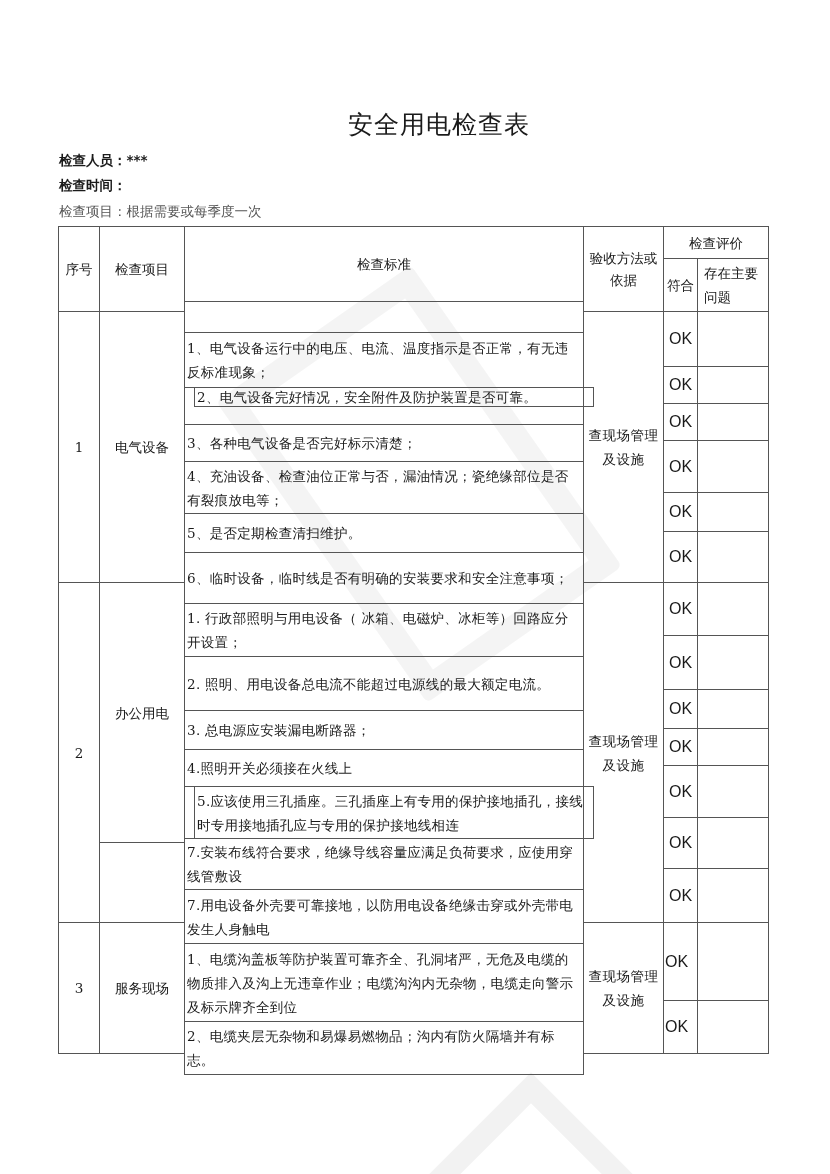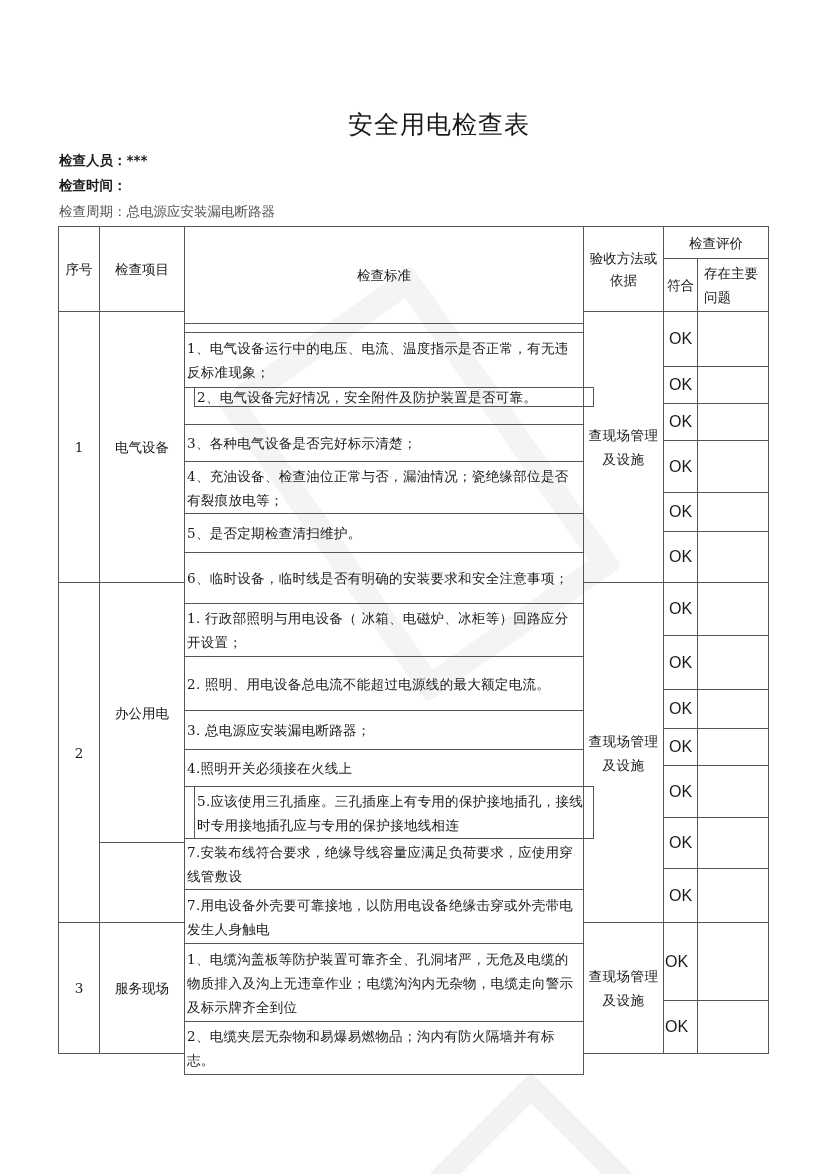--- a/index.html
+++ b/index.html
@@ -27,27 +27,27 @@
 </style>
 </head>
 <body>
 
 <div class="watermark wm1"></div>
 <div class="watermark wm2"></div>
 
 <div class="title">安全用电检查表</div>
 <div class="meta bold" style="top:152px;">检查人员：***</div>
 <div class="meta bold" style="top:177px;">检查时间：</div>
-<div class="meta light" style="top:203px;">检查周期：总电源应安装漏电断路器</div>
+<div class="meta light" style="top:203px;">检查项目：根据需要或每季度一次</div>
 
 <div class="tbl" id="tbl">
 
   <div class="cell center hdr" style="left:0;top:0;width:42px;height:86px;">序号</div>
   <div class="cell center hdr" style="left:41px;top:0;width:86px;height:86px;">检查项目</div>
-  <div class="cell center hdr" style="left:126px;top:0;width:400px;height:98px;">检查标准</div>
+  <div class="cell center hdr" style="left:126px;top:0;width:400px;height:76px;">检查标准</div>
   <div class="cell center hdr" style="left:525px;top:0;width:81px;height:86px;line-height:22px;padding:0 2px;">验收方法或依据</div>
   <div class="cell center hdr" style="left:605px;top:0;width:106px;height:33px;">检查评价</div>
   <div class="cell center hdr" style="left:605px;top:32px;width:35px;height:54px;padding:0;">符合</div>
   <div class="cell hdr" style="left:639px;top:32px;width:72px;height:54px;padding-left:6px;line-height:24px;">存在主要问题</div>
 <div class="cell center" style="left: 0px; top: 85px; width: 42px; height: 272px;">1</div>
     <div class="cell center" style="left: 41px; top: 85px; width: 86px; height: 272px;">电气设备</div>
     <div class="cell center" style="left: 525px; top: 85px; width: 81px; height: 272px; padding: 0px 3px; line-height: 24px; letter-spacing: 0.5px;">查现场管理及设施</div>
     <div class="cell std" style="left: 126px; top: 85px; width: 400px; height: 56px;">1、电气设备运行中的电压、电流、温度指示是否正常，有无违反标准现象；</div>
     <div class="cell center ok" style="left: 605px; top: 85px; width: 35px; height: 56px;">OK</div>
     <div class="cell note" style="left: 639px; top: 85px; width: 72px; height: 56px;"></div>

